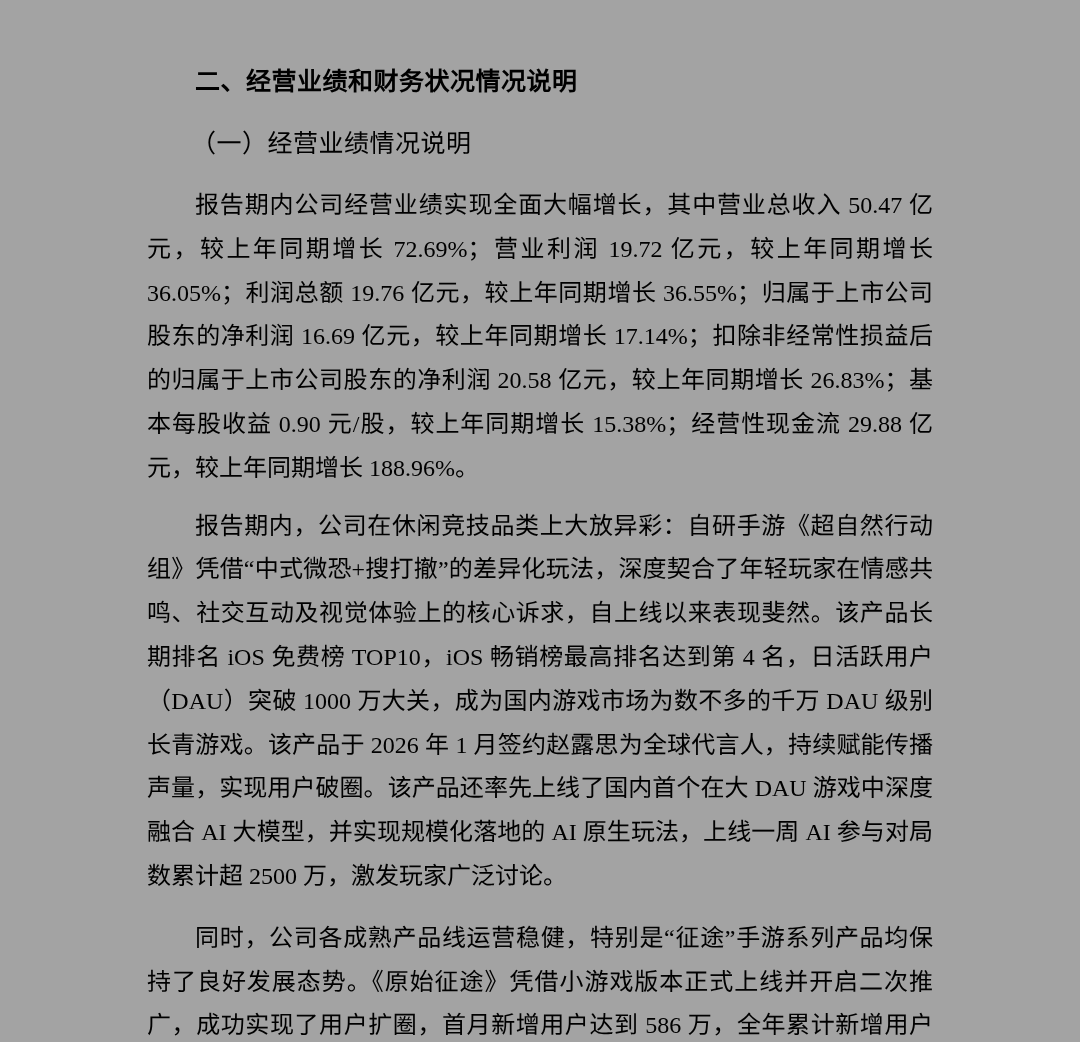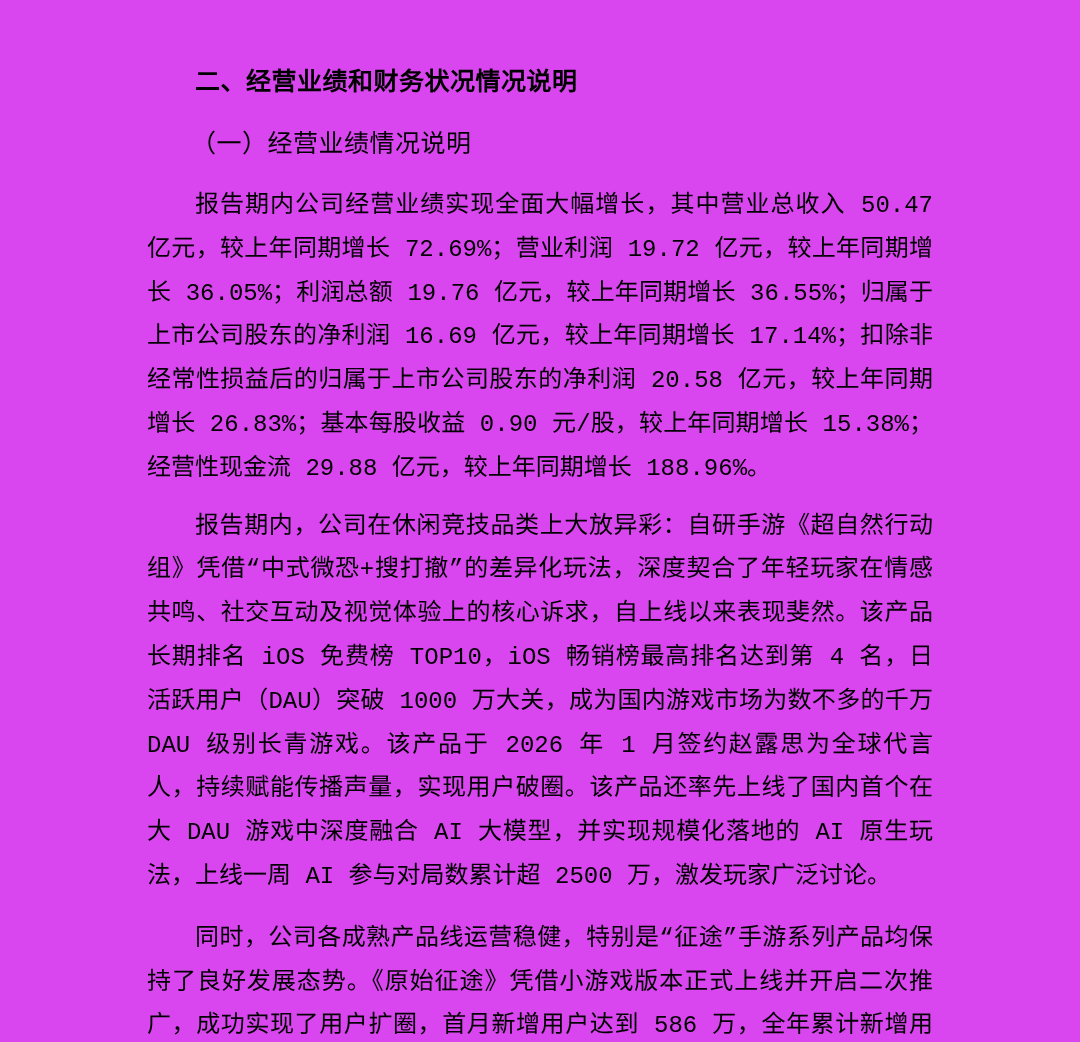--- a/index.html
+++ b/index.html
@@ -4,21 +4,21 @@
 <style>
   html, body {
     margin: 0;
     padding: 0;
     background: #ffffff;
   }
   .page {
     position: relative;
     width: 1080px;
     height: 1042px;
-    background: #d946ef;
+    background: #a3a3a3;
     overflow: hidden;
     color: #000000;
   }
   .content {
     position: absolute;
     left: 147px;
     top: 0;
     width: 786px;
   }
   .heading1 {
@@ -34,21 +34,21 @@
     margin: 32px 0 0 0;
     text-indent: 44px;
     font-family: "Liberation Sans", "DejaVu Sans", sans-serif;
     font-size: 25px;
     line-height: 30px;
     font-weight: 400;
     letter-spacing: 0.5px;
   }
   .para {
     margin: 14px 0 0 0;
-    font-family: Liberation Mono, monospace;
+    font-family: Liberation Serif, serif;
     font-size: 24px;
     line-height: 43.8px;
     text-align: justify;
     text-indent: 2em;
     font-weight: 400;
   }
   .para-first {
     margin-top: 26px;
   }
   .para-3 {

